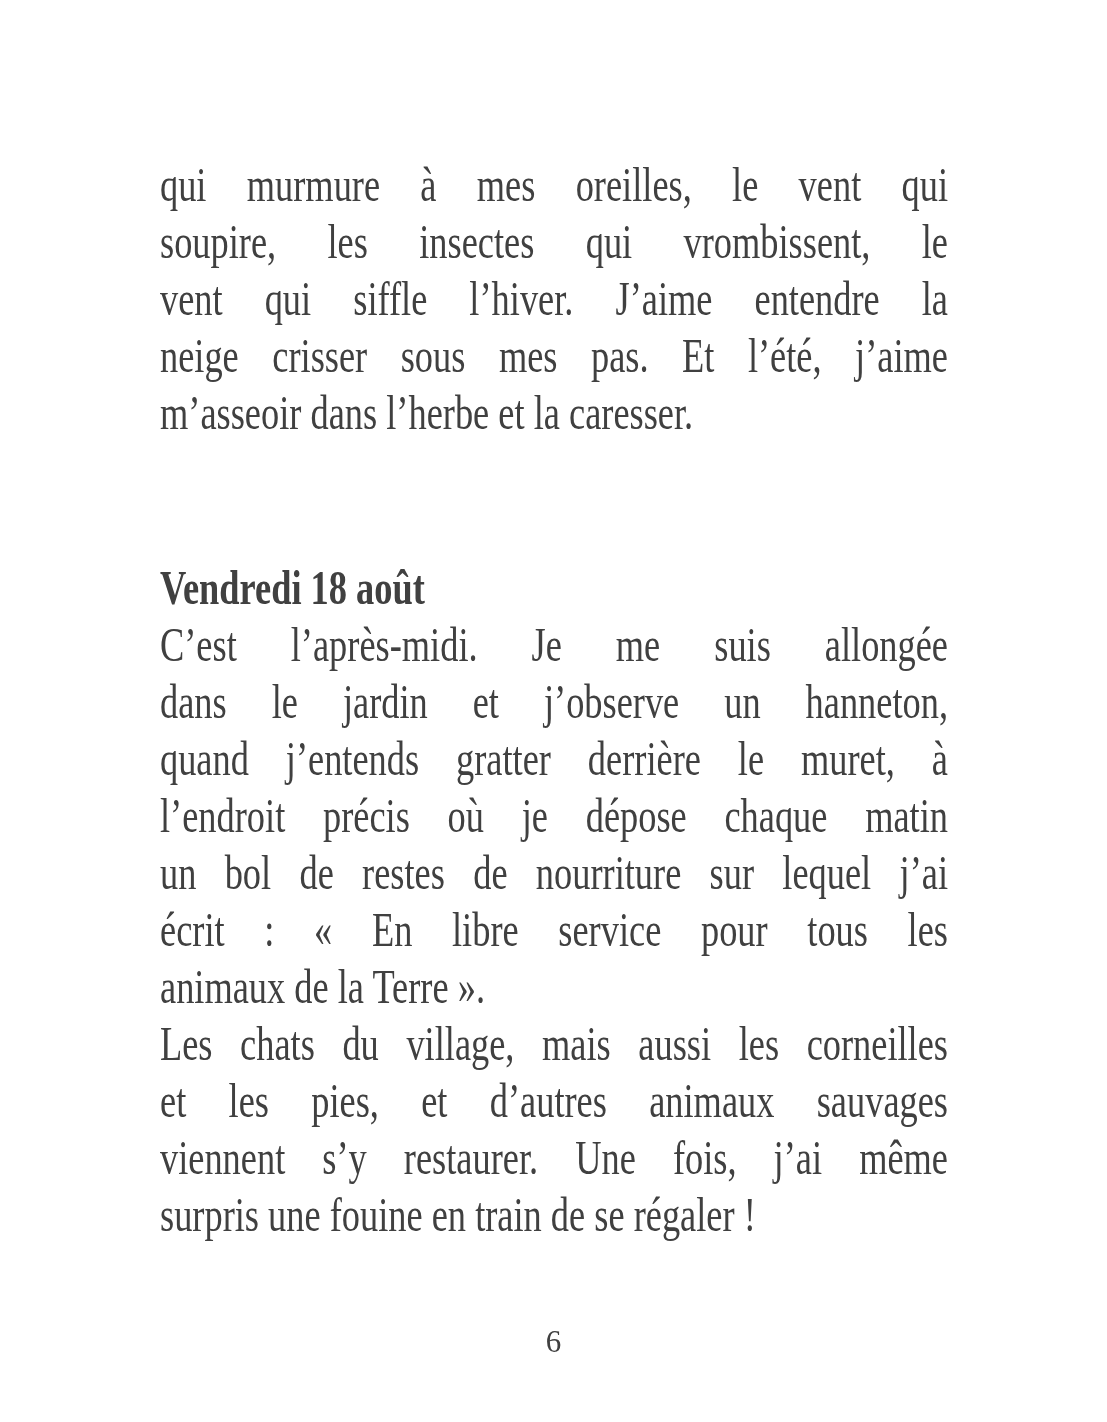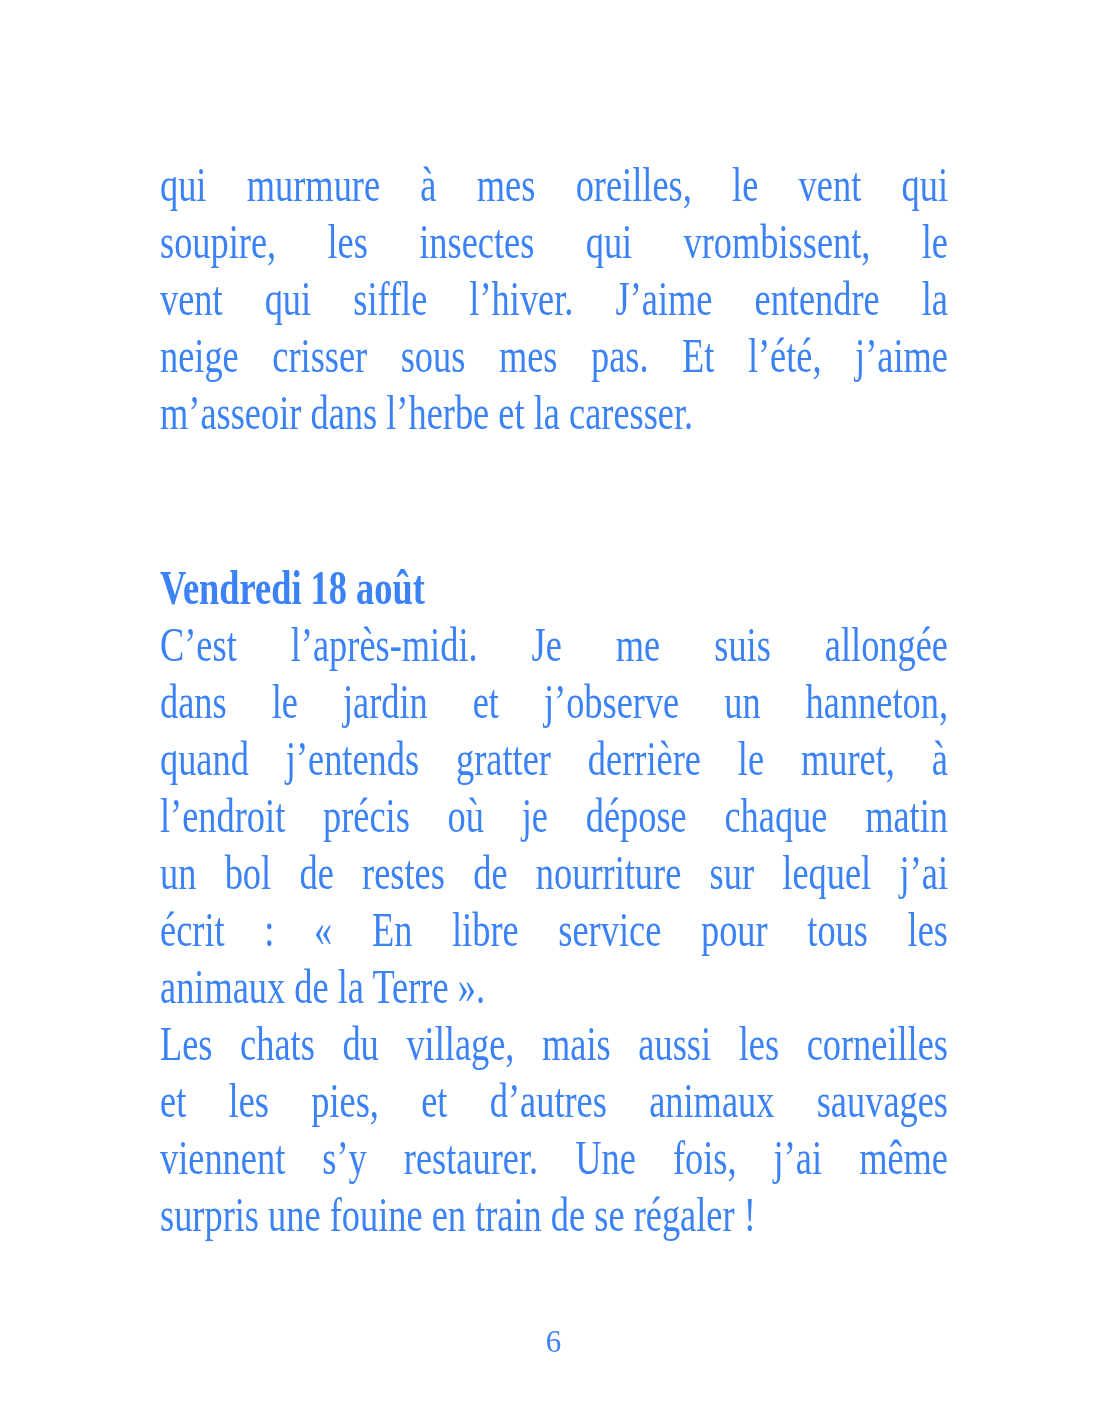--- a/index.html
+++ b/index.html
@@ -7,21 +7,21 @@
     padding: 0;
     background: #e8e8e8;
   }
   .page {
     position: relative;
     width: 1107px;
     height: 1422px;
     background: #ffffff;
     overflow: hidden;
     font-family: "Liberation Serif", "DejaVu Serif", serif;
-    color: #3b82f6;
+    color: #404040;
   }
   
   .text-block {
     position: absolute;
     left: 160px;
     top: 156px;
     width: 1040px;
     transform: scaleX(0.7577);
     transform-origin: 0 0;
     font-size: 48px;

